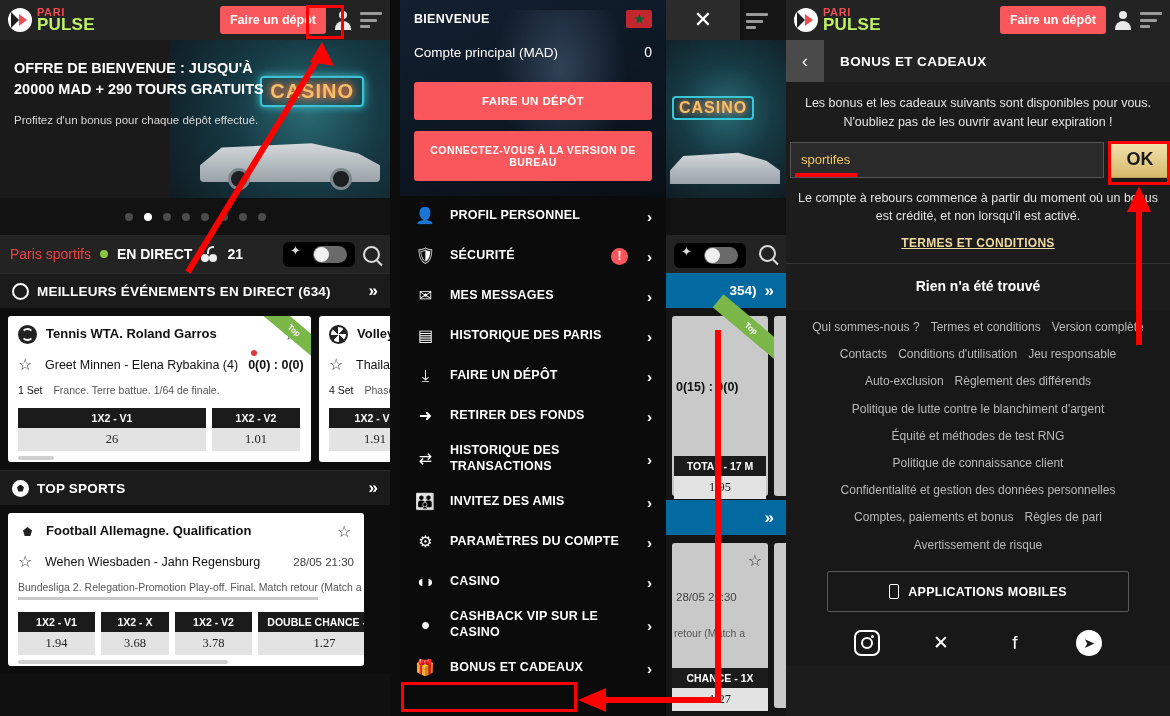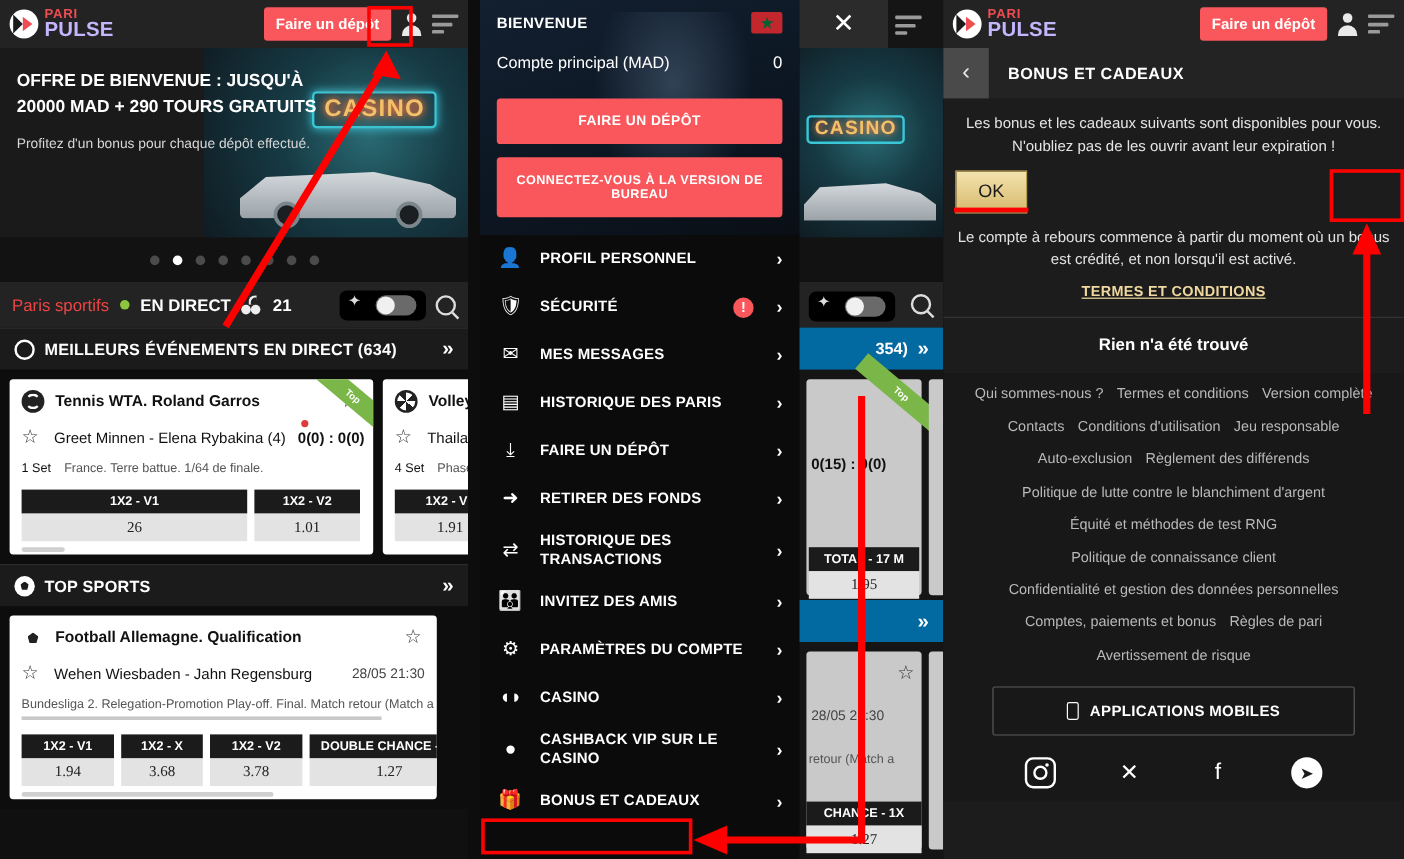--- a/index.html
+++ b/index.html
@@ -11,21 +11,21 @@
   .col { position:absolute; top:0; height:716px; overflow:hidden; }
   .hdr { height:40px; background:#232323; display:flex; align-items:center; padding:0 8px; position:relative; }
   .logo { display:flex; align-items:center; gap:5px; }
   .logo-mark { width:24px; height:24px; border-radius:50%; background:#fff; position:relative; flex:none; }
   .logo-mark::before { content:""; position:absolute; left:3px; top:4px; width:0; height:0;
      border-left:8px solid #1b1b1b; border-top:8px solid transparent; border-bottom:8px solid transparent; }
   .logo-mark::after { content:""; position:absolute; left:11px; top:6px; width:0; height:0;
      border-left:8px solid #ef4d52; border-top:6px solid transparent; border-bottom:6px solid transparent; }
   .logo-txt { line-height:.93; }
   .logo-txt .l1 { color:#ef4d52; font-size:11px; font-weight:bold; letter-spacing:.6px; }
-  .logo-txt .l2 { color:#c4b5fd; font-size:17px; font-weight:bold; letter-spacing:.2px; }
+  .logo-txt .l2 { color:#bef264; font-size:17px; font-weight:bold; letter-spacing:.2px; }
   .depot-btn { background:#f9575c; color:#fff; border:none; border-radius:3px; font-size:12.5px;
      font-weight:bold; padding:7px 10px; cursor:pointer; font-family:inherit; }
   .avatar-ic { width:20px; height:20px; position:relative; }
   .avatar-ic::before { content:""; position:absolute; left:6px; top:1px; width:8px; height:8px; border-radius:50%; background:#e9e9e9; }
   .avatar-ic::after { content:""; position:absolute; left:2px; top:11px; width:16px; height:9px; border-radius:8px 8px 0 0; background:#e9e9e9; }
   .burger { width:22px; height:16px; display:flex; flex-direction:column; justify-content:space-between; }
   .burger i { display:block; height:3px; background:#9a9a9a; border-radius:1px; }
   .burger i:nth-child(1){ width:100%; } .burger i:nth-child(2){ width:78%; } .burger i:nth-child(3){ width:45%; }
 
   
@@ -151,21 +151,21 @@
   .sub-hdr { height:42px; background:#232323; display:flex; align-items:center; }
   .back-btn { width:38px; height:42px; background:#4a4a4a; color:#e8e8e8; font-size:19px;
      display:flex; align-items:center; justify-content:center; }
   .sub-ttl { color:#fff; font-size:13.5px; font-weight:bold; letter-spacing:.4px; margin-left:16px; }
   .notice { color:#e4e4e4; font-size:12.5px; line-height:1.5; text-align:center; padding:12px 6px 10px 6px; }
   .searchrow { display:flex; gap:0; padding:0 0 0 4px; align-items:stretch; height:36px; }
   .s-input { flex:1; background:#2a2a2a; border:1px solid #555; color:#f1c75a; font-size:13px;
      padding:0 10px; font-family:inherit; outline:none; }
   .s-input::placeholder { color:#8b8b8b; }
   .ok-btn { width:60px; background:linear-gradient(180deg,#f4e3ae,#d6b96c); border:1px solid #b79b52;
-     color:#1a1a1a; font-size:15px; font-weight:normal; cursor:pointer; font-family:inherit; margin-left:6px; }
+     color:#1a1a1a; font-size:18px; font-weight:bold; cursor:pointer; font-family:inherit; margin-left:6px; }
   .tabs { display:flex; margin-top:14px; border-bottom:1px solid #3a3a3a; }
   .tab { flex:1; text-align:center; padding:10px 0 9px 0; font-size:14px; font-weight:bold;
      color:#cdcdcd; letter-spacing:.4px; cursor:pointer; }
   .tab.on { color:#efd9a0; border-bottom:2px solid #efd9a0; }
   .tab-body { padding:11px 10px 12px 10px; text-align:center; }
   .tab-body p { color:#e2e2e2; font-size:12.5px; line-height:1.5; }
   .tnc { display:inline-block; margin-top:10px; color:#efd9a0; font-size:12px; font-weight:bold;
      letter-spacing:.3px; text-decoration:underline; }
   .nothing { border-top:1px solid #333; padding:14px 0 16px 0; text-align:center;
      color:#fff; font-size:14px; font-weight:bold; }
@@ -504,20 +504,21 @@
     </div>
 
     <div class="sub-hdr">
       <div class="back-btn">‹</div>
       <div class="sub-ttl">BONUS ET CADEAUX</div>
     </div>
 
     <div class="notice">Les bonus et les cadeaux suivants sont disponibles pour vous. N'oubliez pas de les ouvrir avant leur expiration !</div>
 
     <div class="searchrow">
+      <input class="s-input" type="text" value="sportifes" style="">
       <button class="ok-btn">OK</button>
     </div>
 
 
     <div class="tab-body">
       <p>Le compte à rebours commence à partir du moment où un bonus est crédité, et non lorsqu'il est activé.</p>
       <span class="tnc">TERMES ET CONDITIONS</span>
     </div>
 
     <div class="nothing">Rien n'a été trouvé</div>

